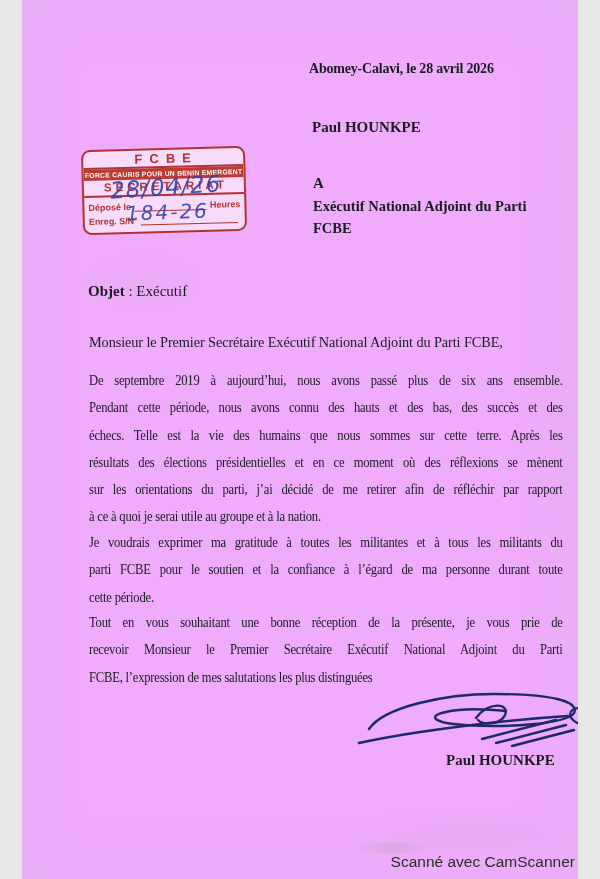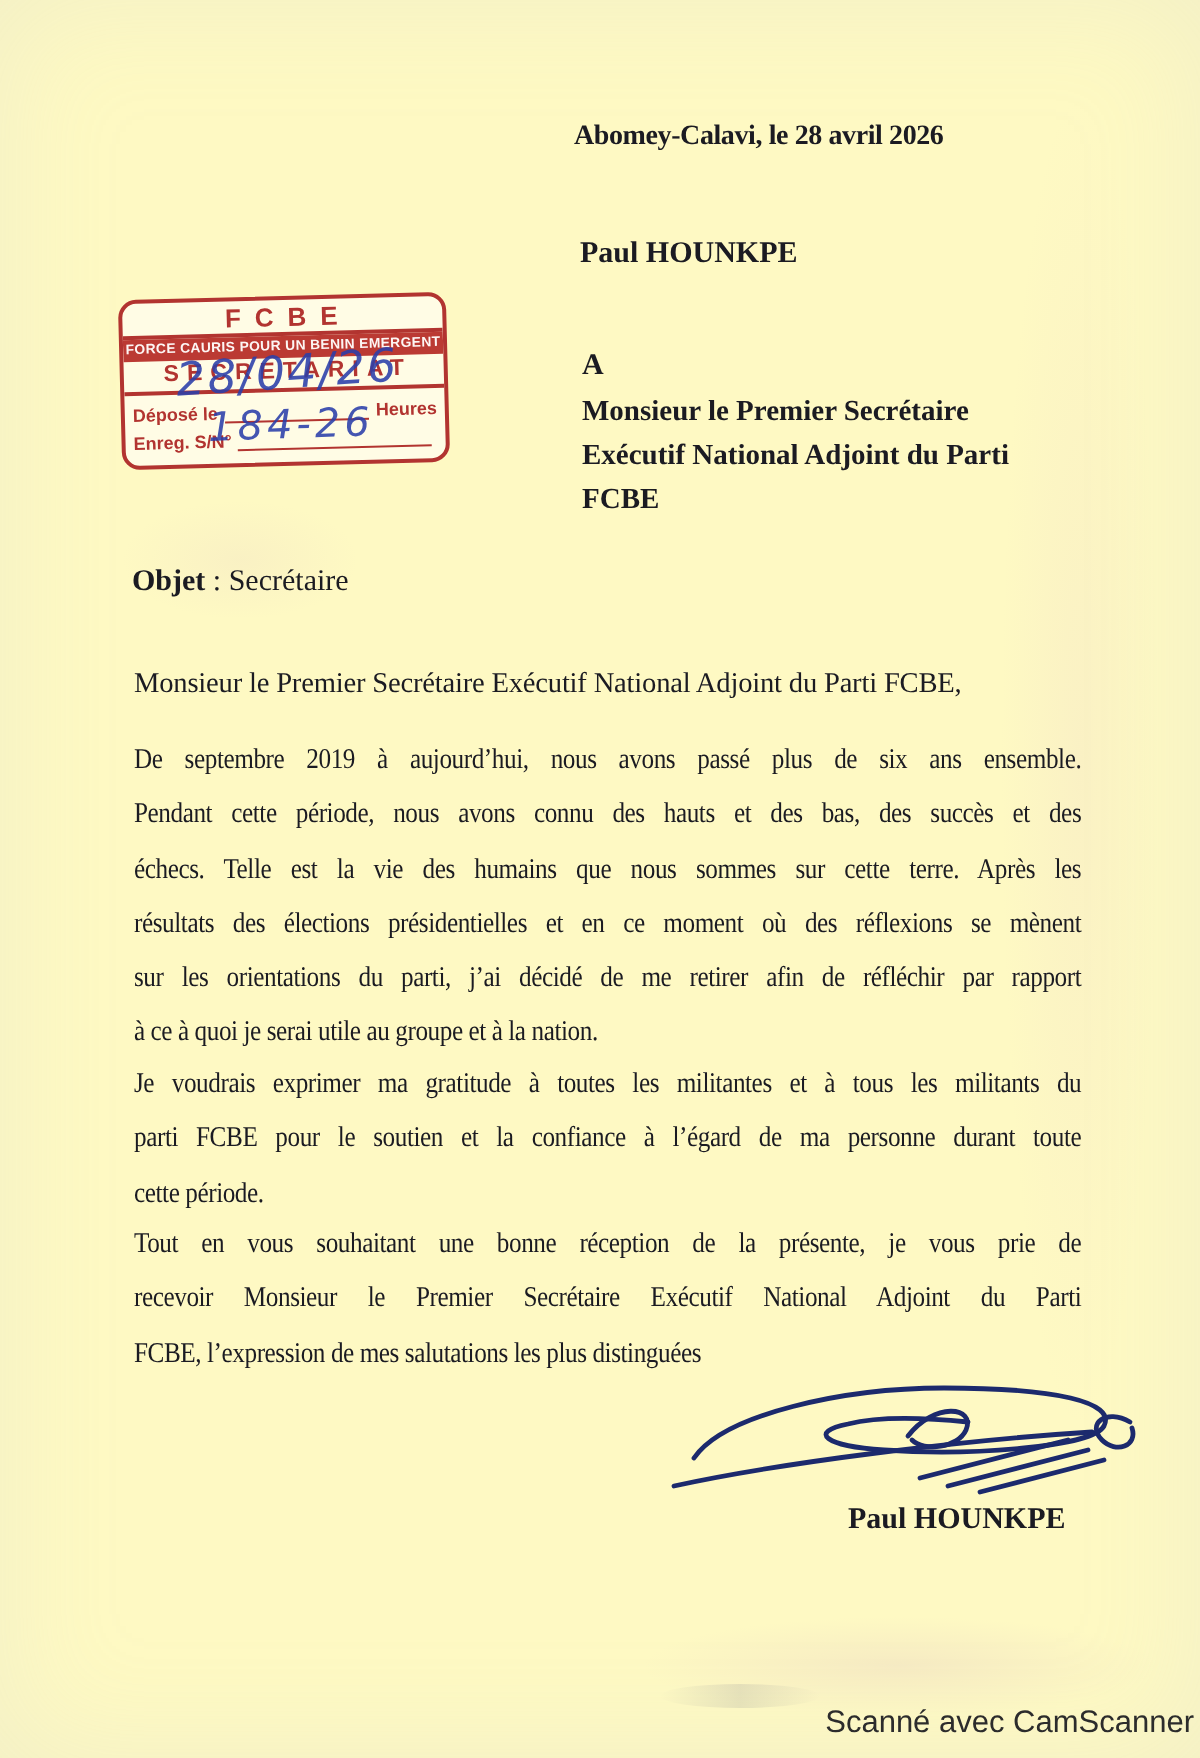--- a/index.html
+++ b/index.html
@@ -1,18 +1,18 @@
 <!DOCTYPE html>
 <html><head>
 <meta charset="utf-8">
 <style>
   html,body{margin:0;padding:0;background:#e8e8e8;}
   .page{
-    position:relative;width:600px;height:879px;margin:0 auto;
-    background:#fef9c3;overflow:hidden;
+    position:relative;width:556px;height:879px;margin:0 auto;
+    background:#f0abfc;overflow:hidden;
     box-shadow:inset 0 0 60px rgba(186,198,214,0.18);
     font-family:"Liberation Serif", serif;color:#1b1b22;
   }
   .abs{position:absolute;}
   .smudge{position:absolute;pointer-events:none;}
 
   .date-line{left:287px;top:61px;font-size:14px;font-weight:bold;letter-spacing:-0.2px;}
   .sender-name{left:290px;top:119px;font-size:15px;font-weight:bold;}
   .recipient-intro{left:291px;top:175px;font-size:15px;font-weight:bold;}
   .recipient-block{left:291px;top:195px;font-size:14.5px;font-weight:bold;line-height:22px;width:260px;}
@@ -81,27 +81,26 @@
       <span>Enreg. S/N°</span>
       <span class="fill-line"></span>
     </div>
   </div>
 
   <div class="hw hw-date">28/04/26</div>
   <div class="hw hw-reg">184-26</div>
 
   <div class="abs recipient-intro">A</div>
   <div class="abs recipient-block">
-    <div>Monsieur le Premier Secrétaire</div>
     <div>Exécutif National Adjoint du Parti</div>
     <div>FCBE</div>
   </div>
 
   <div class="abs subject-line">
-    <span class="lbl">Objet</span><span> : Secrétaire</span>
+    <span class="lbl">Objet</span><span> : Exécutif</span>
   </div>
 
   <div class="abs salutation">Monsieur le Premier Secrétaire Exécutif National Adjoint du Parti FCBE,</div>
 
   <div class="abs para para1">
     <div class="line">De septembre 2019 à aujourd’hui, nous avons passé plus de six ans ensemble.</div>
     <div class="line">Pendant cette période, nous avons connu des hauts et des bas, des succès et des</div>
     <div class="line">échecs. Telle est la vie des humains que nous sommes sur cette terre. Après les</div>
     <div class="line">résultats des élections présidentielles et en ce moment où des réflexions se mènent</div>
     <div class="line">sur les orientations du parti, j’ai décidé de me retirer afin de réfléchir par rapport</div>

